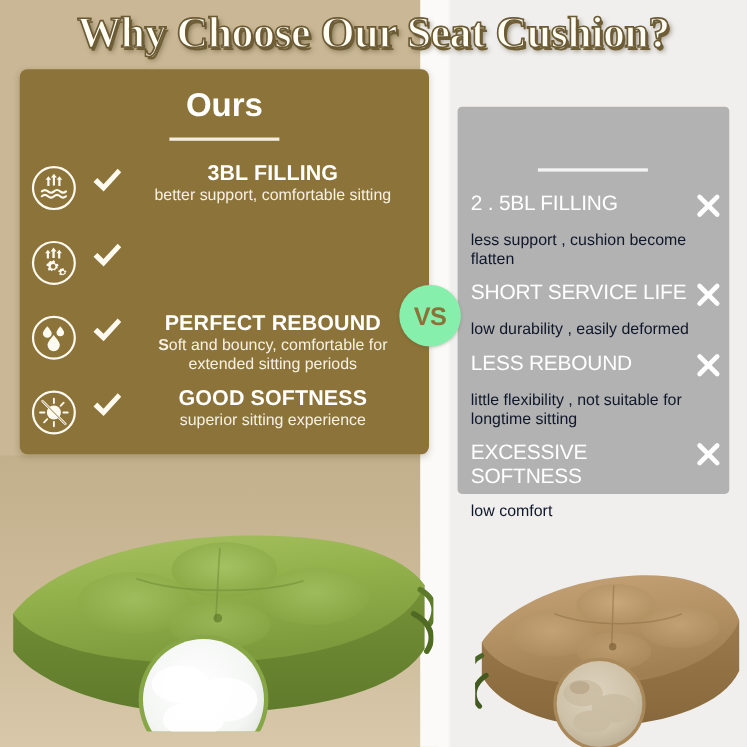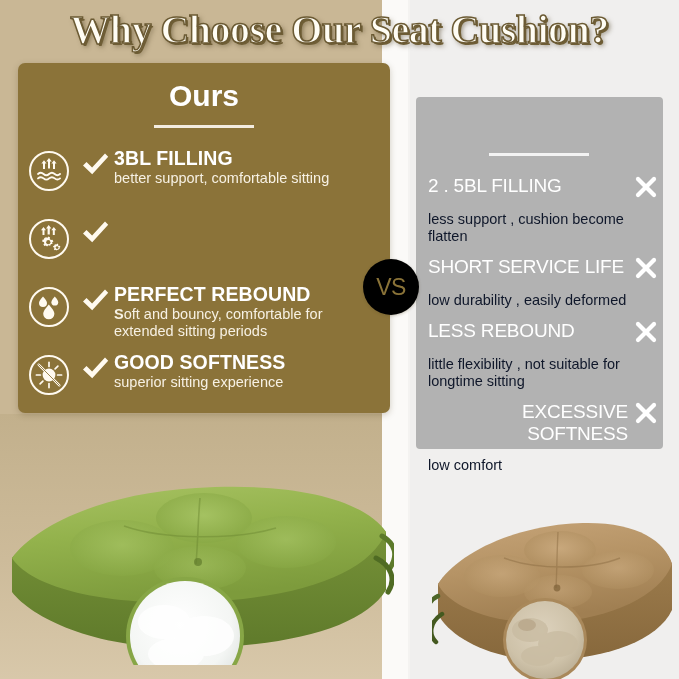--- a/index.html
+++ b/index.html
@@ -40,21 +40,21 @@
     box-shadow:0 2px 6px rgba(80,64,30,.25);
   }
   .ours-title{
     position:absolute;left:0;top:16px;width:372px;text-align:center;
     font-size:30px;font-weight:bold;color:#ffffff;
   }
   .ours-rule{
     position:absolute;left:136px;top:62px;width:100px;height:3px;background:#f3ece0;
   }
   .ours-list{position:absolute;left:0;top:84px;width:372px;}
-  .ours-row{position:relative;display:flex;align-items:flex-start;margin-bottom:10px;min-height:58px;}
+  .ours-row{position:relative;display:flex;align-items:flex-start;margin-bottom:10px;min-height:58px;text-align:center;}
   .ic-wrap{width:62px;flex:0 0 62px;display:flex;justify-content:center;padding-top:4px;}
   .ic-circle{width:40px;height:40px;border:2.5px solid #fffaf0;border-radius:50%;
      display:flex;align-items:center;justify-content:center;box-sizing:border-box;}
   .check{flex:0 0 34px;width:34px;padding-top:4px;}
   .txt{flex:1;padding-right:8px;}
   .h-main{font-size:19.5px;font-weight:bold;color:#ffffff;letter-spacing:.1px;line-height:22px;}
   .h-sub{font-size:14.5px;color:#f7f1e4;line-height:17px;margin-top:1px;}
   .h-sub b{font-weight:bold;}
 
   
@@ -62,30 +62,30 @@
     position:absolute;left:416px;top:97px;width:247px;height:352px;
     background:#b2b2b2;border-radius:4px;
   }
   .others-title{
     position:absolute;left:0;top:14px;width:247px;text-align:center;
     font-size:27px;font-weight:bold;color:#ffffff;
   }
   .others-rule{position:absolute;left:73px;top:56px;width:100px;height:3px;background:#f3f3f3;}
   .others-list{position:absolute;left:12px;top:78px;width:230px;}
   .o-row{position:relative;margin-bottom:11px;}
-  .o-head{display:flex;align-items:flex-start;justify-content:space-between;text-align:right;}
+  .o-head{display:flex;align-items:flex-start;justify-content:space-between;}
   .o-main{font-size:19px;color:#ffffff;line-height:22px;letter-spacing:-.2px;}
   .o-sub{font-size:14.5px;color:#0f172a;line-height:17px;margin-top:12px;padding-right:4px;}
   .xmark{flex:0 0 26px;width:26px;height:24px;margin-left:4px;}
 
   
   .vs{
     position:absolute;left:363px;top:259px;width:56px;height:56px;border-radius:50%;
-    background:#000000;display:flex;align-items:center;justify-content:center;
-    font-size:23px;font-weight:normal;color:#8a7338;letter-spacing:-.5px;
+    background:#86efac;display:flex;align-items:center;justify-content:center;
+    font-size:23px;font-weight:bold;color:#8a7338;letter-spacing:-.5px;
     box-shadow:0 1px 3px rgba(90,75,40,.3);
   }
 
   
   .cushion-left{position:absolute;left:4px;top:440px;width:390px;height:225px;}
   .cushion-right{position:absolute;left:432px;top:492px;width:244px;height:187px;}
   .cush-svg{width:100%;height:100%;display:block;}
 </style>
 </head>
 <body>

